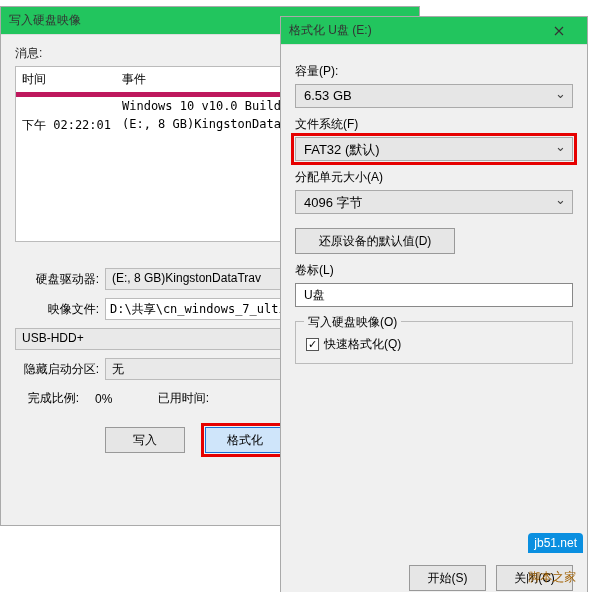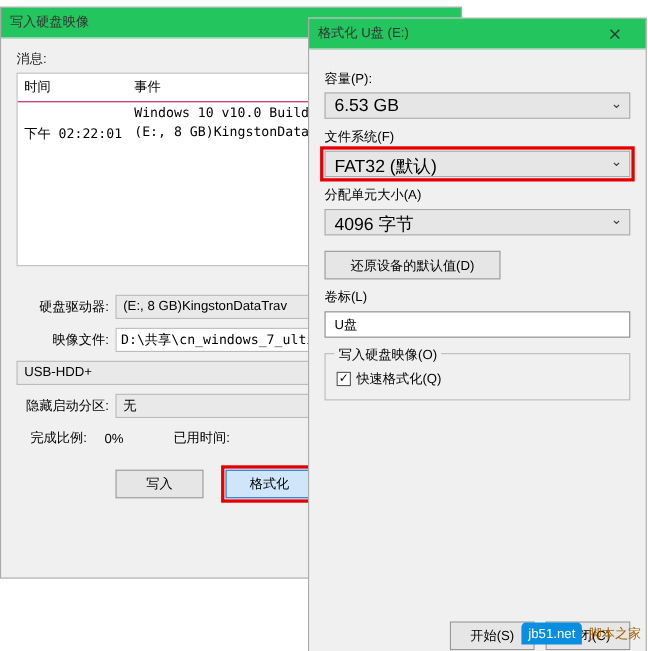--- a/index.html
+++ b/index.html
@@ -50,21 +50,21 @@
     .label { color: #222; margin-bottom: 4px; display: inline-block; }
     .log-box {
       border: 1px solid #bbb;
       background: #fff;
       height: 176px;
       width: 100%;
       overflow: hidden;
     }
     .log-head {
       display: flex;
-      border-bottom: 1px solid #be185d;
+      border-bottom: 5px solid #be185d;
       padding: 4px 6px;
     }
     .col-time { width: 100px; }
     .col-event { flex: 1; }
     .log-row {
       display: flex;
       padding: 2px 6px;
       font-family: "SimSun", monospace;
       font-size: 12px;
       white-space: nowrap;
@@ -156,21 +156,21 @@
     }
     .front-body { padding: 10px 14px; }
     .f-label { margin: 8px 0 4px; display: block; }
     .f-select {
       width: 100%;
       height: 24px;
       border: 1px solid #aaa;
       background: #e6e6e6;
       padding: 3px 20px 3px 8px;
       position: relative;
-      font-size: 16px;
+      font-size: 13px;
     }
     .f-select::after {
       content: "⌄";
       position: absolute;
       right: 6px;
       top: 1px;
       font-size: 13px;
       color: #444;
     }
     .f-input {
@@ -229,22 +229,23 @@
       gap: 10px;
     }
     .bottom-btns .f-btn { width: 77px; }
 
     .watermark {
       position: absolute;
       right: 6px;
       bottom: 6px;
       z-index: 3;
       display: flex;
-      align-items: center;
-      gap: 6px;
+      flex-direction: column;
+      align-items: flex-start;
+      gap: 16px;
     }
     .wm-badge {
       background: #0a8fe0;
       color: #fff;
       font-size: 12px;
       padding: 3px 6px;
       border-radius: 4px 4px 0 0;
     }
     .wm-text { color: #a16207; font-size: 12px; }
   </style>

